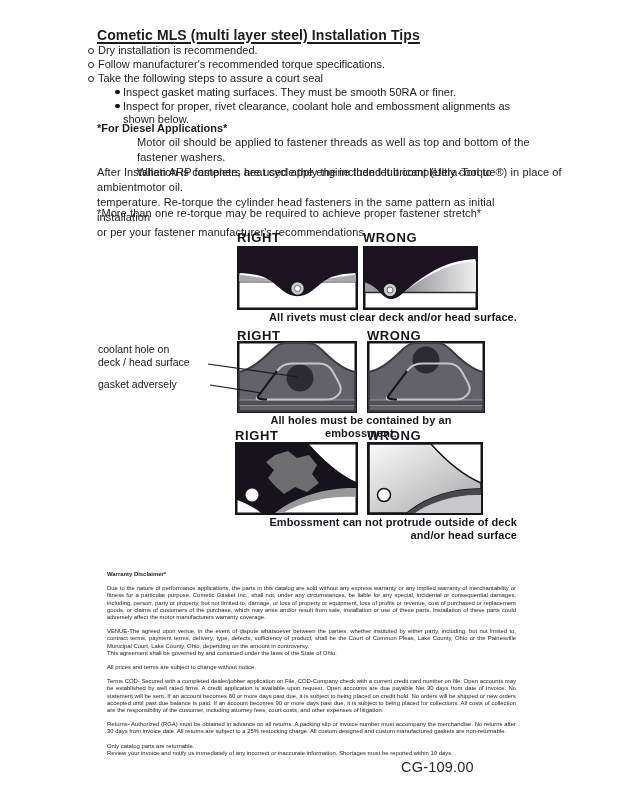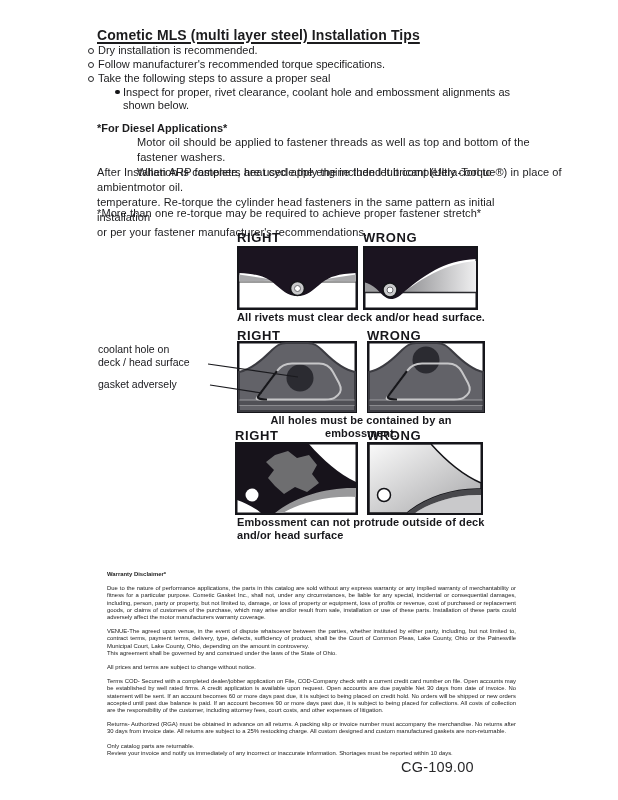--- a/index.html
+++ b/index.html
@@ -22,21 +22,21 @@
   .ring{flex:0 0 auto;width:4px;height:4px;border:1px solid #2a2a2c;border-radius:50%;margin:3.5px 4px 0 0;}
   .dot{flex:0 0 auto;width:4.5px;height:4.5px;background:#151517;border-radius:50%;margin:3.5px 3.5px 0 0;}
   
   .diesel-heading{left:97px;top:122px;font-size:11px;font-weight:700;}
   .body-para{font-size:11px;line-height:15px;white-space:pre-line;letter-spacing:.1px;}
   .p1{left:97px;top:135px;width:430px;margin-left:40px;}
   .p2{left:97px;top:165px;width:430px;}
   .note{left:97px;top:206px;width:430px;}
   
   .dg-label{font-size:13px;font-weight:700;letter-spacing:.6px;color:#17171b;}
-  .dg-caption{font-size:11px;font-weight:700;letter-spacing:.1px;color:#17171b;line-height:13px;}
+  .dg-caption{font-size:11px;font-weight:700;letter-spacing:.1px;color:#17171b;line-height:13px;text-align:right;}
   .cap-center{text-align:center;}
   
   .callout{font-size:10.5px;line-height:12.5px;text-align:left;color:#17171b;}
   svg{display:block;}
   
   .disclaimer{left:107px;top:571px;width:409px;font-size:5.9px;line-height:7.2px;color:#222;}
   .disc-h{font-weight:700;margin:0 0 7px 0;}
   .disc-p{margin:0 0 7px 0;white-space:pre-line;text-align:justify;}
   
   .catalog-number{left:389px;top:759px;font-size:14.5px;letter-spacing:.2px;color:#28282a;margin-left:12px;}
@@ -50,21 +50,25 @@
   <div class="tip-row">
     <span class="ring"></span>
     <span>Dry installation is recommended.</span>
   </div>
   <div class="tip-row">
     <span class="ring"></span>
     <span>Follow manufacturer's recommended torque specifications.</span>
   </div>
   <div class="tip-row">
     <span class="ring"></span>
-    <span>Take the following steps to assure a proper seal</span>
+    <span>Take the following steps to assure a court seal</span>
+  </div>
+  <div class="tip-row sub">
+    <span class="dot"></span>
+    <span>Inspect gasket mating surfaces.  They must be smooth 50RA or finer.</span>
   </div>
   <div class="tip-row sub">
     <span class="dot"></span>
     <span>Inspect for proper, rivet clearance, coolant hole and embossment alignments as shown below.</span>
   </div>
 </div>
 
 <div class="abs diesel-heading">*For Diesel Applications*</div>
 <div class="abs body-para p1">Motor oil should be applied to fastener threads as well as top and bottom of the fastener washers.
 When ARP fasteners are used apply the included lubricant (Ultra-Torque®) in place of motor oil.</div>

